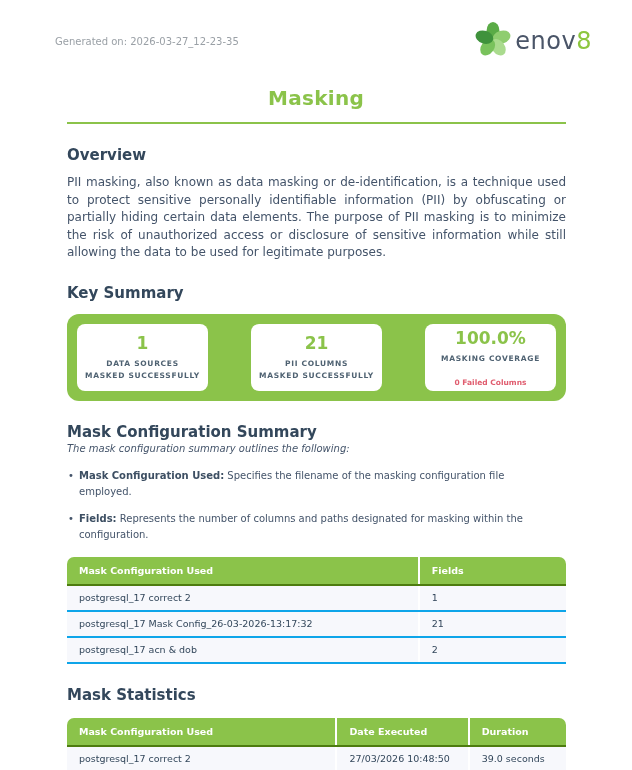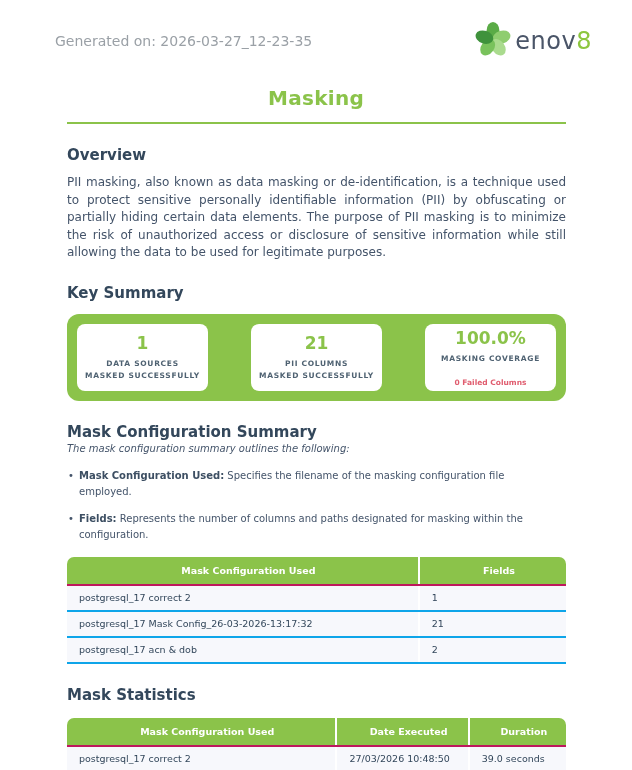--- a/index.html
+++ b/index.html
@@ -11,21 +11,21 @@
     position:relative;
     overflow:hidden;
   }
   .page { width:632px; height:770px; background:#fff; }
 
   
   .header {
     display:flex; justify-content:space-between; align-items:center;
     padding:20px 40px 0 55px;
   }
-  .generated-on { font-size:14px; color:#9aa0a6; }
+  .generated-on { font-size:10px; color:#9aa0a6; }
   .logo { display:flex; align-items:center; gap:3px; }
   .logo svg { width:38px; height:38px; }
   .logo-text { font-size:24px; color:#4a5568; letter-spacing:0.5px; }
   .logo-suffix { color:#8dc63f; }
 
   
   .title {
     text-align:center; color:#8bc34a; font-size:20px; font-weight:bold;
     margin-top:24px; letter-spacing:0.3px;
   }
@@ -80,22 +80,22 @@
   .bullet strong { color:#3d4f63; }
 
   
   table.data-table {
     width:100%; border-collapse:collapse; margin-top:14px;
     border-bottom:2px solid #9ccc65;
     font-size:9.5px;
   }
   table.data-table th {
     background:#8bc34a; color:#ffffff; font-weight:bold;
-    text-align:center; height:28px; padding:0 0 0 12px;
-    border-bottom:2px solid #be185d;
+    text-align:left; height:28px; padding:0 0 0 12px;
+    border-bottom:2px solid #4d7c0f;
   }
   table.data-table th:first-child { border-top-left-radius:7px; }
   table.data-table th:last-child  { border-top-right-radius:7px; }
   table.data-table th + th, table.data-table td + td { border-left:2px solid #ffffff; }
   table.data-table td {
     background:#f7f8fc; color:#33475b;
     height:26px; padding:0 0 0 12px;
     border-bottom:2px solid #0ea5e9;
   }
   .cfg-col-name  { width:70.5%; }

